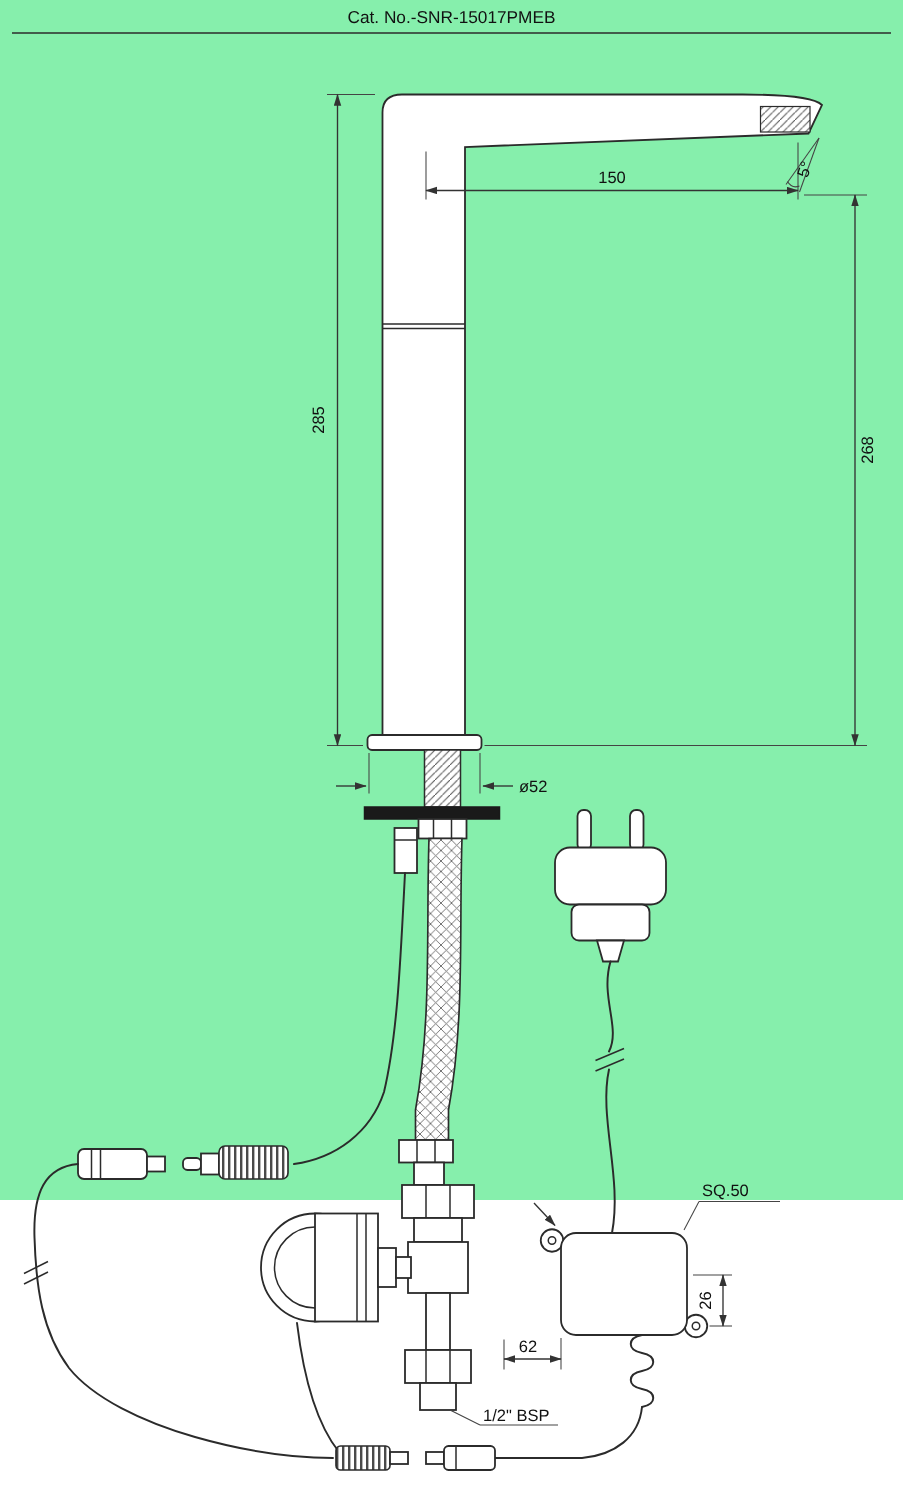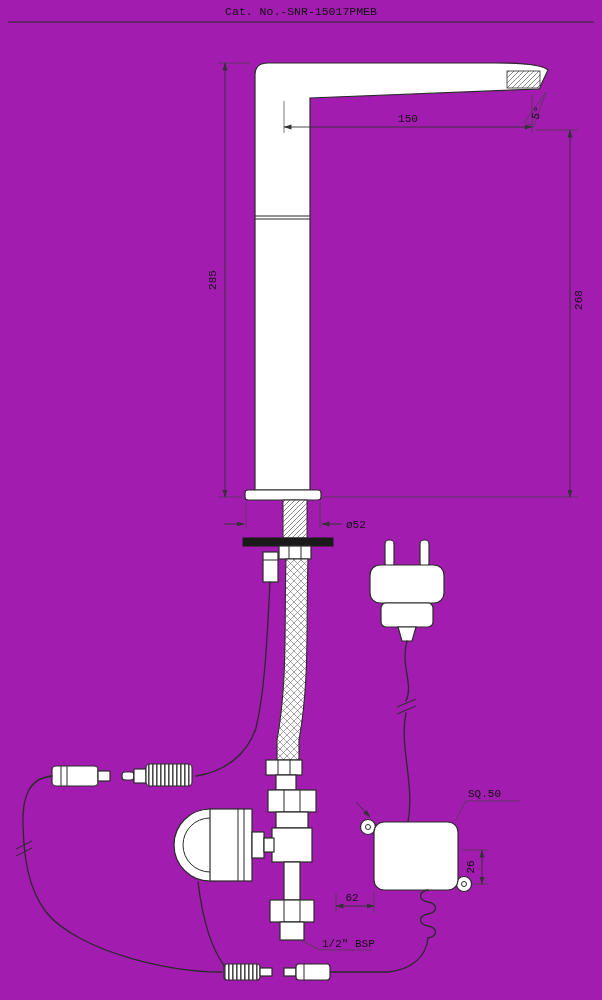--- a/index.html
+++ b/index.html
@@ -1,17 +1,17 @@
 <!DOCTYPE html>
 <html><head>
 <meta charset="utf-8">
 <style>
   html,body{margin:0;padding:0;background:#ffffff;}
   body{width:602px;height:1000px;overflow:hidden;font-family:"Liberation Sans",sans-serif;}
-  .page{position:relative;width:602px;height:1000px;background:#a21caf;font-family:Liberation Mono, monospace;}
+  .page{position:relative;width:602px;height:800px;background:#86efac;}
   svg{display:block;}
   .outline{fill:#ffffff;stroke:#2b2b2b;stroke-width:1.2;}
   .thin{fill:none;stroke:#2b2b2b;stroke-width:1;}
   .cable{fill:none;stroke:#2b2b2b;stroke-width:1.3;stroke-linecap:round;}
   .dim{stroke:#333333;stroke-width:0.9;fill:none;}
   .ext{stroke:#444444;stroke-width:0.7;fill:none;}
   .dimtext{font-size:11px;fill:#111111;}
   .titletext{font-size:11.5px;fill:#111111;}
 </style>
 </head>

